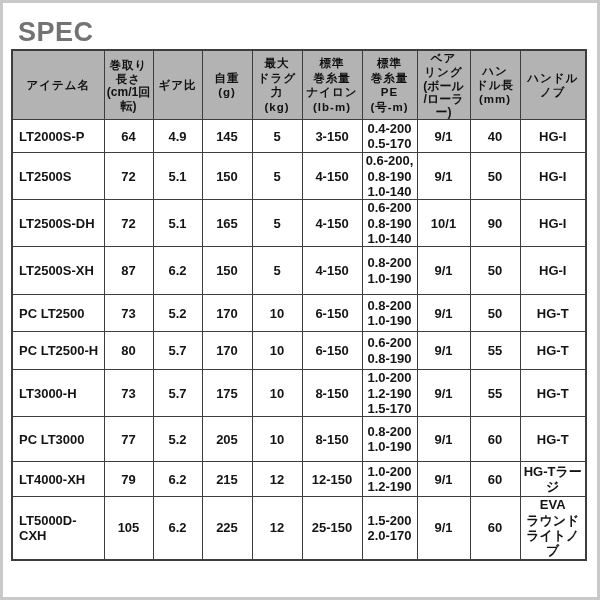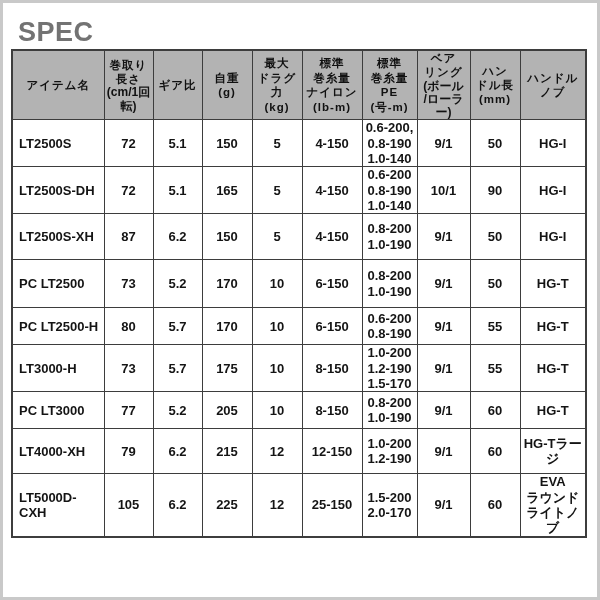--- a/index.html
+++ b/index.html
@@ -141,20 +141,33 @@
 /ローラー)</div></th>
           <th><div class="hlabel">ハン
 ドル長
 (mm)</div></th>
           <th><div class="hlabel">ハンドル
 ノブ</div></th>
         </tr>
     </thead>
     <tbody id="body-rows">
         <tr>
+          <td class="item">LT2000S-P</td>
+          <td>64</td>
+          <td>4.9</td>
+          <td>145</td>
+          <td>5</td>
+          <td>3-150</td>
+          <td>0.4-200
+0.5-170</td>
+          <td>9/1</td>
+          <td>40</td>
+          <td>HG-I</td>
+        </tr>
+        <tr>
           <td class="item">LT2500S</td>
           <td>72</td>
           <td>5.1</td>
           <td>150</td>
           <td>5</td>
           <td>4-150</td>
           <td>0.6-200,
 0.8-190
 1.0-140</td>
           <td>9/1</td>

